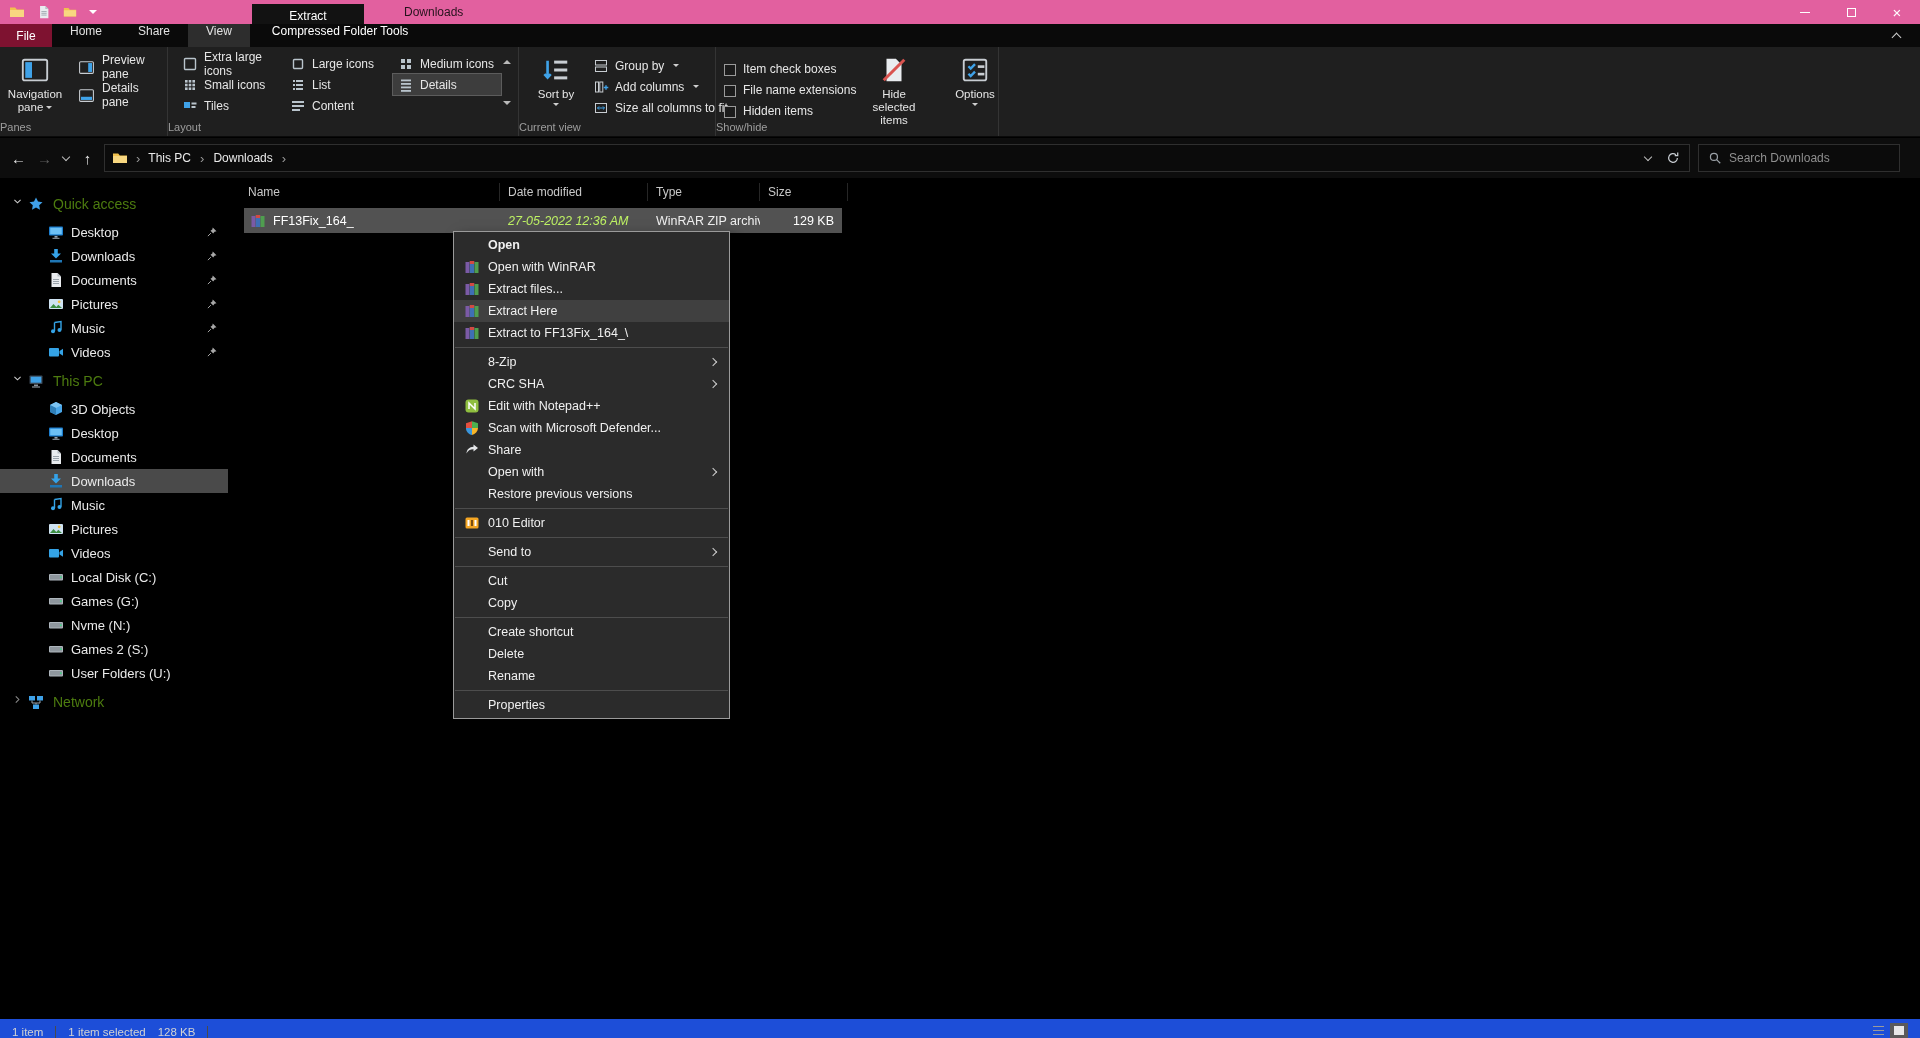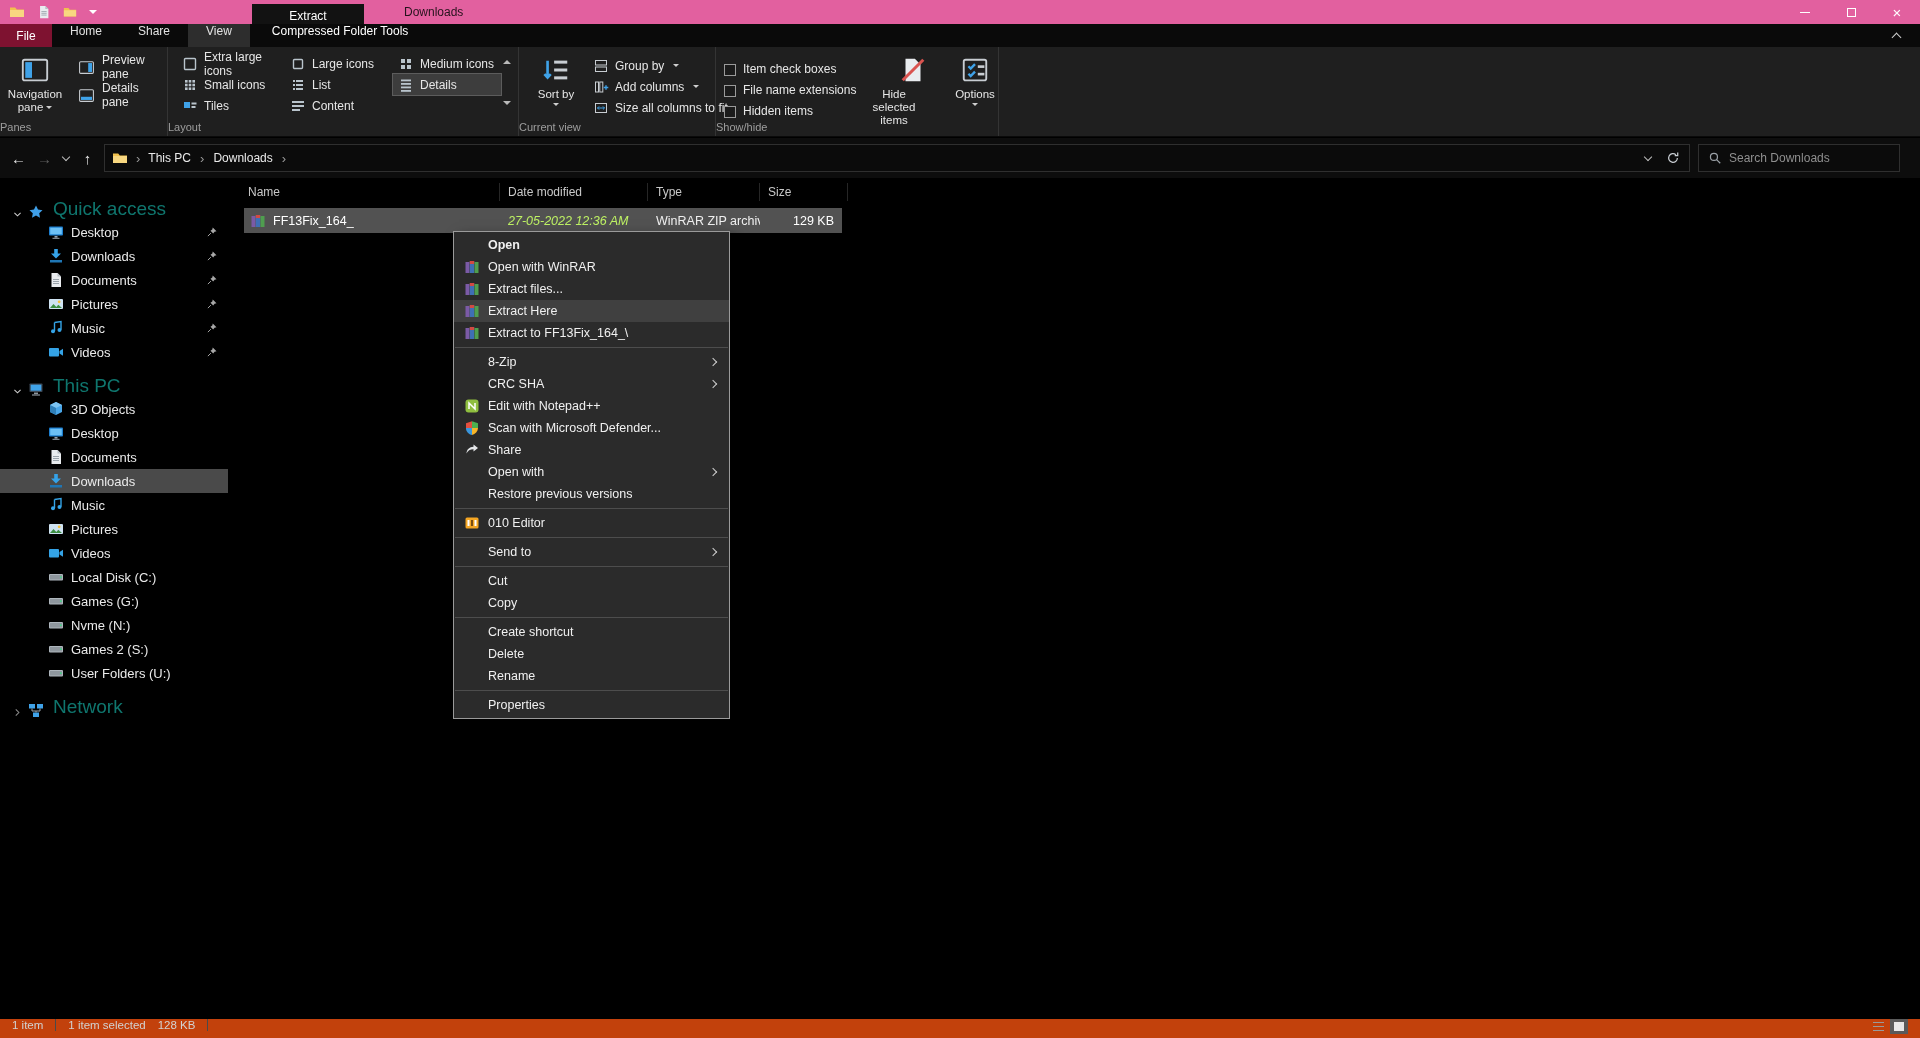--- a/index.html
+++ b/index.html
@@ -65,21 +65,21 @@
   .sortby-btn { left:8px; top:4px; width:58px; }
   .cview-stack { position:absolute; left:70px; top:8px; display:flex; flex-direction:column; }
   .cview-row { height:21px; display:flex; align-items:center; gap:6px; padding:0 4px; color:#e6e6e6; white-space:nowrap; }
   .cview-row .caret { visibility:hidden; }
   .cview-row.dd .caret { visibility:visible; }
 
   .g-show { left:716px; width:283px; }
   .checks-stack { position:absolute; left:8px; top:8px; display:flex; flex-direction:column; }
   .check-row { height:21px; display:flex; align-items:flex-end; gap:7px; color:#e6e6e6; white-space:nowrap; }
   .cb { width:12px; height:12px; border:1px solid #9a9a9a; background:#1b1b1b; }
-  .hidesel-btn { left:144px; top:4px; width:68px;align-items:flex-end; }
+  .hidesel-btn { left:144px; top:4px; width:68px; }
   .options-btn { left:231px; top:4px; width:56px;justify-content:flex-end; }
 
   
   .addr { position:absolute; top:138px; left:0; right:0; height:40px; background:#0d0d0d; display:flex; align-items:center; }
   .navbtns { display:flex; align-items:center; padding:0 4px 0 6px; gap:1px; }
   .navbtn { width:25px; height:25px; display:flex; align-items:center; justify-content:center; font-size:15px; color:#e6e6e6; }
   .navbtn.disabled { color:#5c5c5c; }
   .navbtn.small { width:16px; }
   .chev-down-s { width:6px; height:6px; border-bottom:1.5px solid #bdbdbd; border-right:1.5px solid #bdbdbd; transform:rotate(45deg); margin-top:-3px; }
   .bcbar { width:1586px; height:28px; background:#0b0b0b; border:1px solid #2f2f2f; display:flex; align-items:center; }
@@ -91,21 +91,21 @@
   .crumb { color:#eaeaea; }
   .bc-right { margin-left:auto; display:flex; align-items:center; gap:4px; padding-right:4px; }
   .search { width:202px; height:28px; background:#0b0b0b; border:1px solid #2f2f2f; margin-left:8px; display:flex; align-items:center; gap:7px; padding:0 9px; }
   .search input { background:transparent; border:none; outline:none; color:#c8c8c8; font-family:inherit; font-size:12px; width:150px; }
   .search input::placeholder { color:#8f8f8f; }
 
   
   .bodyarea { position:absolute; top:178px; left:0; right:0; bottom:19px; display:flex; background:#000; }
   .sidebar { width:228px; padding-top:18px; flex:0 0 auto; }
   .side-sec { margin-bottom:9px; }
-  .side-head { height:24px; display:flex; align-items:flex-end; padding-left:10px; font-size:19px; color:#0f766e; }
+  .side-head { height:24px; display:flex; align-items:flex-start; padding-left:10px; font-size:14px; color:#4d7c0f; }
   .side-head .expander { width:14px; display:flex; justify-content:center; margin-right:4px; }
   .side-head svg.secicon { margin-right:9px; }
   .side-item { height:24px; display:flex; align-items:center; gap:7px; padding-left:48px; font-size:13px; color:#eaeaea; }
   .side-item.selected { background:#4a4a4a; }
   .side-item .pin { margin-left:auto; margin-right:10px; visibility:hidden; }
   .side-item.pinned .pin { visibility:visible; }
 
   .main { flex:1; position:relative; }
   .cols { height:28px; display:flex; align-items:center; font-size:12px; color:#c8c8c8; padding-left:12px; }
   .col { height:18px; display:flex; align-items:center; border-right:1px solid #262626; padding:0 8px; }
@@ -129,21 +129,21 @@
   .mi-ic { width:22px; margin-left:5px; display:flex; justify-content:center; }
   .mi-label { margin-left:5px; }
   .mi.default .mi-label { font-weight:bold; }
   .mi.hover { background:#404040; }
   .mi-sub { margin-left:auto; margin-right:9px; visibility:hidden; width:8px; height:8px; }
   .mi.has-sub .mi-sub { visibility:visible; }
   .mi-sub::after { content:""; display:block; width:5px; height:5px; border-top:1.5px solid #cfcfcf; border-right:1.5px solid #cfcfcf; transform:rotate(45deg); margin-top:1px; }
   .mi.separator { height:1px; background:#4d4d4d; margin:3px 1px; padding:0; }
 
   
-  .statusbar { position:absolute; left:0; right:0; bottom:0; height:19px; background:#c2410c; display:flex; align-items:flex-start; font-size:11.5px; color:#d2d2d2; }
+  .statusbar { position:absolute; left:0; right:0; bottom:0; height:19px; background:#1d4ed8; display:flex; align-items:flex-end; font-size:11.5px; color:#d2d2d2; }
   .sb-item { margin-left:12px; }
   .sb-sep { width:1px; height:12px; background:#4a4a4a; margin-left:12px; }
   .sb-right { margin-left:auto; display:flex; gap:3px; margin-right:12px; }
   .sb-view { width:18px; height:15px; display:flex; align-items:center; justify-content:center; }
   .sbi-lines { width:11px; height:9px; background:repeating-linear-gradient(#9a9a9a 0 1px, transparent 1px 4px); }
   .sb-view.active { background:#5a5a5a; }
   .sbi-thumb { width:10px; height:9px; background:#e8e8e8; }
 </style>
 </head>
 <body>

